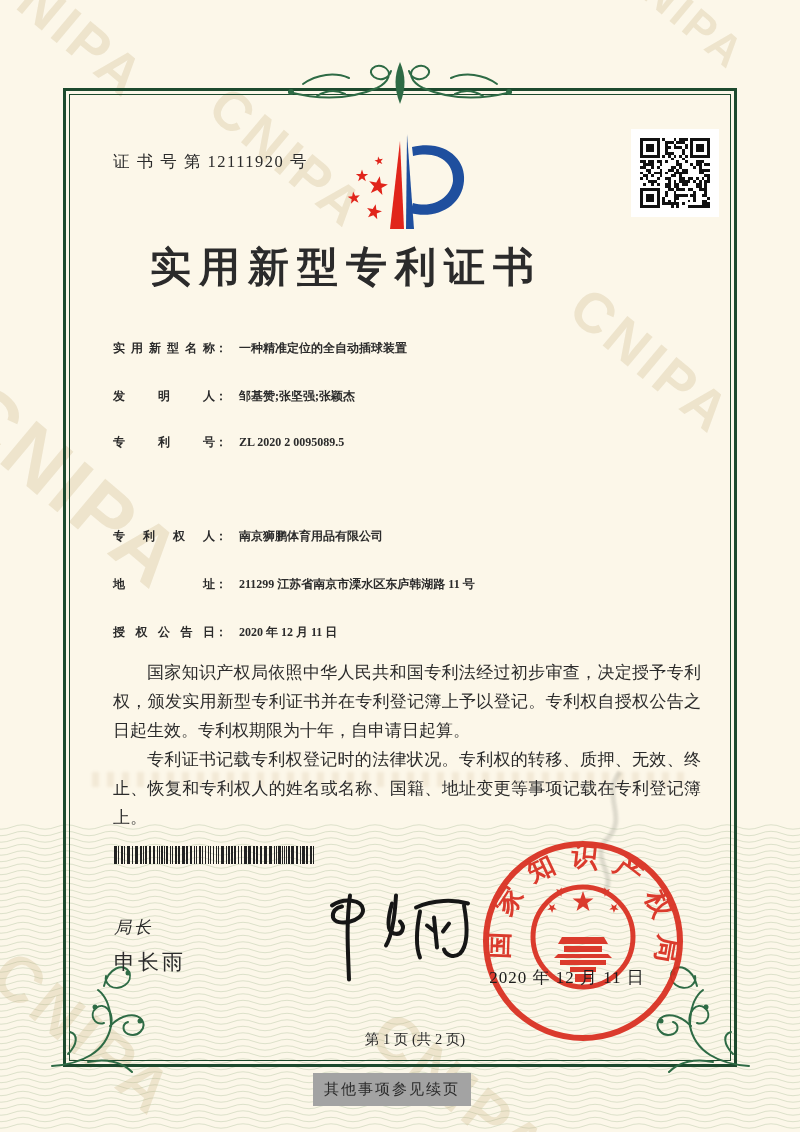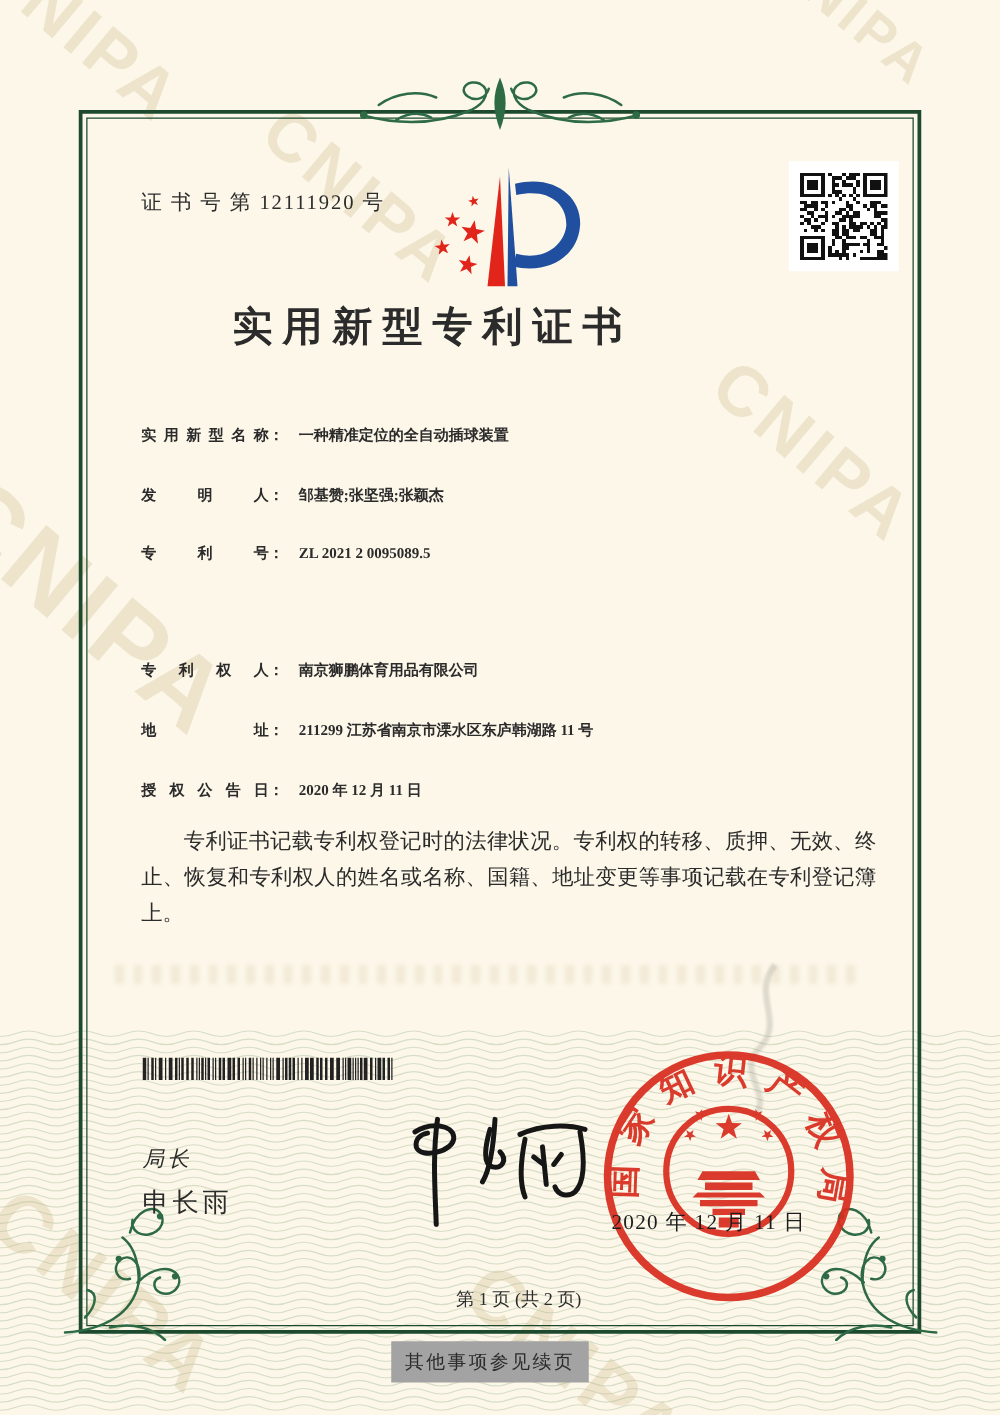--- a/index.html
+++ b/index.html
@@ -22,21 +22,21 @@
   .orn-top{position:absolute;left:283px;top:50px;z-index:2;}
   .orn-bl{position:absolute;left:48px;top:948px;z-index:2;}
   .orn-br{position:absolute;left:628px;top:948px;z-index:2;}
   .orn-stroke{fill:none;stroke:#2e6b45;stroke-width:2;stroke-linecap:round;}
   .orn-fill{fill:#2e6b45;}
   
   .cert-no{position:absolute;left:113px;top:139px;font-size:16.5px;letter-spacing:1.5px;z-index:2;margin-top:12px;}
   .logo{position:absolute;left:333px;top:121px;z-index:2;}
   .qr-wrap{position:absolute;left:631px;top:129px;width:88px;height:88px;background:#ffffff;z-index:2;}
   .qr-wrap svg{position:absolute;left:9px;top:9px;}
-  .title{position:absolute;left:0;top:240px;width:692px;text-align:center;font-size:32px;font-weight:bold;
+  .title{position:absolute;left:0;top:240px;width:692px;text-align:center;font-size:41px;font-weight:bold;
          letter-spacing:8px;z-index:2;}
   
   .frow{position:absolute;left:113px;width:615px;font-size:12px;z-index:2;white-space:nowrap;font-weight:bold;}
   .flabel{display:inline-block;width:102px;text-align:justify;text-align-last:justify;vertical-align:top;}
   .fcolon{display:inline-block;}
   .fval{margin-left:12px;}
   .grant2{position:absolute;left:250px;top:0;}
   
   .body-text{position:absolute;left:113px;top:658px;width:588px;z-index:2;}
   .body-text p{margin:0;font-size:17px;line-height:29px;text-align:justify;text-indent:2em;}
@@ -493,33 +493,34 @@
 
   <div class="title">实用新型专利证书</div>
 
   <div class="frow" style="top:340px">
     <span class="flabel">实用新型名称</span><span class="fcolon">：</span><span class="fval">一种精准定位的全自动插球装置</span>
   </div>
   <div class="frow" style="top:388px">
     <span class="flabel">发明人</span><span class="fcolon">：</span><span class="fval">邹基赞;张坚强;张颖杰</span>
   </div>
   <div class="frow" style="top:434px">
-    <span class="flabel">专利号</span><span class="fcolon">：</span><span class="fval">ZL 2021 2 0095089.5</span>
+    <span class="flabel">专利号</span><span class="fcolon">：</span><span class="fval">ZL 2020 2 0095089.5</span>
   </div>
   <div class="frow" style="top:528px">
     <span class="flabel">专利权人</span><span class="fcolon">：</span><span class="fval">南京狮鹏体育用品有限公司</span>
   </div>
   <div class="frow" style="top:576px">
     <span class="flabel">地址</span><span class="fcolon">：</span><span class="fval">211299 江苏省南京市溧水区东庐韩湖路 11 号</span>
   </div>
   <div class="frow" style="top:624px">
     <span class="flabel">授权公告日</span><span class="fcolon">：</span><span class="fval">2020 年 12 月 11 日</span>
   </div>
 
   <div class="body-text">
+    <p>国家知识产权局依照中华人民共和国专利法经过初步审查，决定授予专利权，颁发实用新型专利证书并在专利登记簿上予以登记。专利权自授权公告之日起生效。专利权期限为十年，自申请日起算。</p>
     <p>专利证书记载专利权登记时的法律状况。专利权的转移、质押、无效、终止、恢复和专利权人的姓名或名称、国籍、地址变更等事项记载在专利登记簿上。</p>
   </div>
 
   <svg id="barcode" width="206" height="18" viewBox="0 0 206 18">
       <rect x="0" y="0" width="3" height="18"></rect>
       <rect x="4" y="0" width="1" height="18"></rect>
       <rect x="7" y="0" width="2" height="18"></rect>
       <rect x="10" y="0" width="1" height="18"></rect>
       <rect x="13" y="0" width="3" height="18"></rect>
       <rect x="18" y="0" width="1" height="18"></rect>

